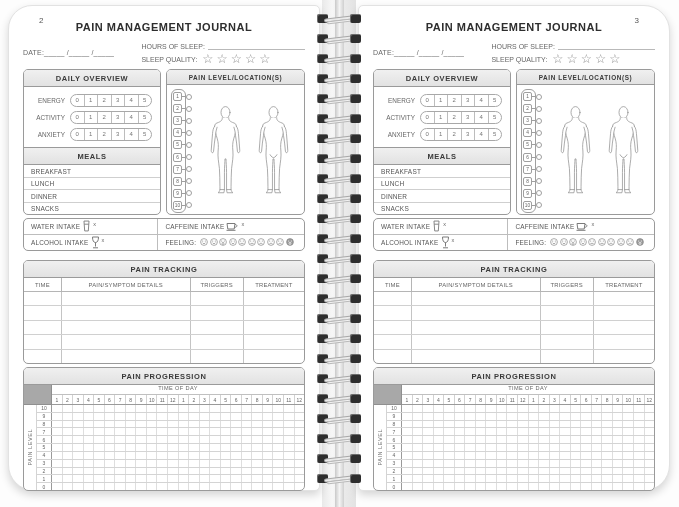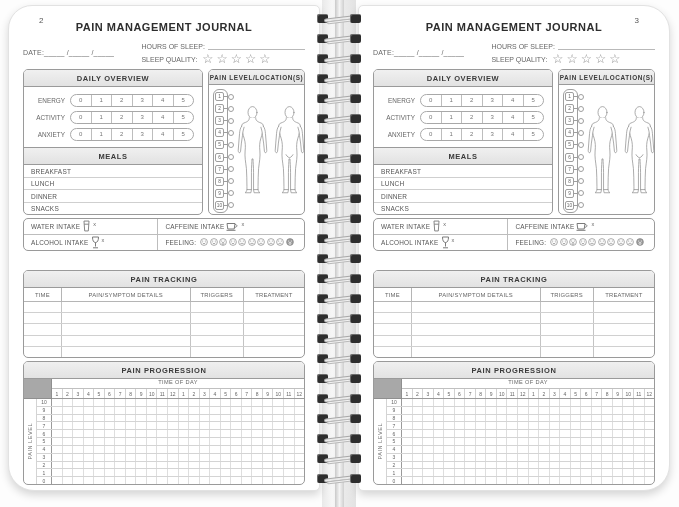--- a/index.html
+++ b/index.html
@@ -46,21 +46,21 @@
   .stars { margin-left:5px; font-size:12.5px; letter-spacing:3px; color:#8f8f8f;
            font-family:"DejaVu Sans", sans-serif; line-height:1; }
 
   .box { border:1px solid #9a9a9a; border-radius:5px; overflow:hidden; background:#fff; }
   .section-header { background:linear-gradient(#f0f0f0,#e2e2e2); border-bottom:1px solid #9a9a9a;
                     text-align:center; font-size:7.5px; font-weight:bold; color:#3a3a3a;
                     padding:3.5px 0; letter-spacing:.6px; }
   .section-header.small { font-size:6.4px; }
 
   .row1 { display:flex; gap:5px; height:146px; margin-top:3px; }
-  .overview-box { width:180px; display:flex; flex-direction:column; }
+  .overview-box { width:138px; display:flex; flex-direction:column; }
   .painloc-box { flex:1; display:flex; flex-direction:column; }
 
   .ratings { padding:6px 8px 3px 6px; }
   .rating-row { display:flex; align-items:center; height:14px; margin-bottom:3px; }
   .rating-label { width:40px; text-align:right; padding-right:5px; font-size:6.4px; color:#666; }
   .rating-pill { flex:1; display:flex; border:1px solid #a8a8a8; border-radius:8px;
                  overflow:hidden; height:13px; background:#fff; }
   .rating-cell { flex:1; display:flex; align-items:center; justify-content:center;
                  font-size:6px; color:#777; border-left:1px solid #bdbdbd; }
   .rating-cell:first-child { border-left:none; }
@@ -88,21 +88,21 @@
 
   .intake-box { margin-top:3px; height:33px; display:grid;
                 grid-template-columns:48% 52%; grid-template-rows:1fr 1fr; }
   .intake-cell { display:flex; align-items:center; gap:2px; padding-left:7px;
                  font-size:6.4px; color:#555; letter-spacing:.2px; }
   .intake-cell.b { border-bottom:1px solid #bdbdbd; }
   .intake-cell.r { border-right:1px solid #bdbdbd; }
   .mult { font-size:5.5px; position:relative; top:-2px; color:#666; }
   .faces { display:flex; gap:1.5px; align-items:center; margin-left:2px; }
 
-  .tracking-box { margin-top:19px; height:88px; display:flex; flex-direction:column; }
+  .tracking-box { margin-top:9px; height:104px; display:flex; flex-direction:column; }
   .track-head { display:flex; height:14px; border-bottom:1px solid #b5b5b5; }
   .track-head span { display:flex; align-items:center; justify-content:center;
                      font-size:5.9px; color:#666; border-right:1px solid #b5b5b5;
                      letter-spacing:.2px; }
   .track-head span:last-child { border-right:none; }
   .track-rows { flex:1; display:flex; flex-direction:column; }
   .track-row { flex:1; display:flex; border-bottom:1px solid #d0d0d0; }
   .track-row:last-child { border-bottom:none; }
   .track-row span { border-right:1px solid #c4c4c4; }
   .track-row span:last-child { border-right:none; }

